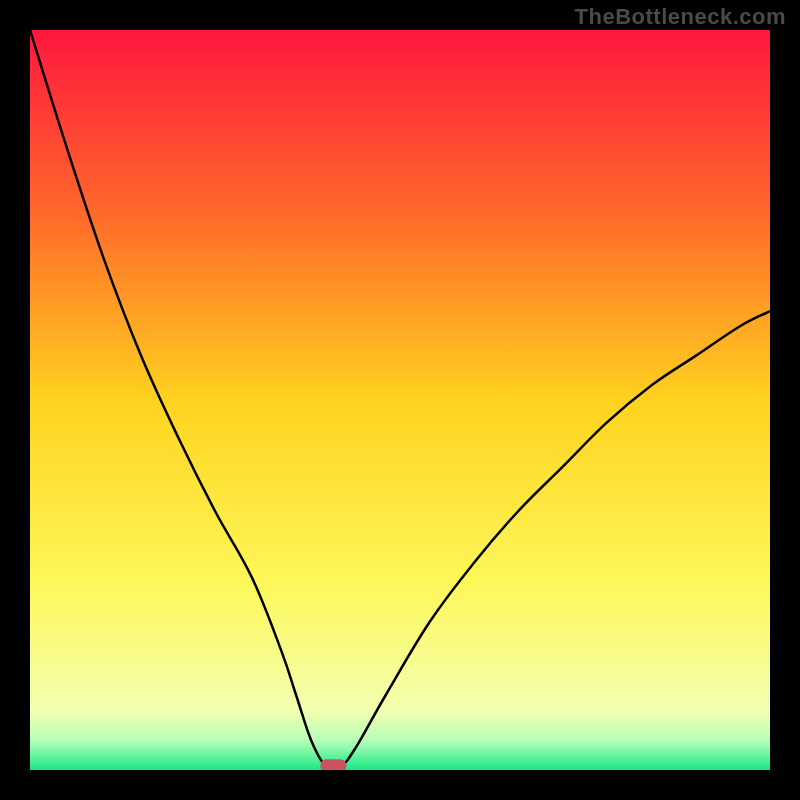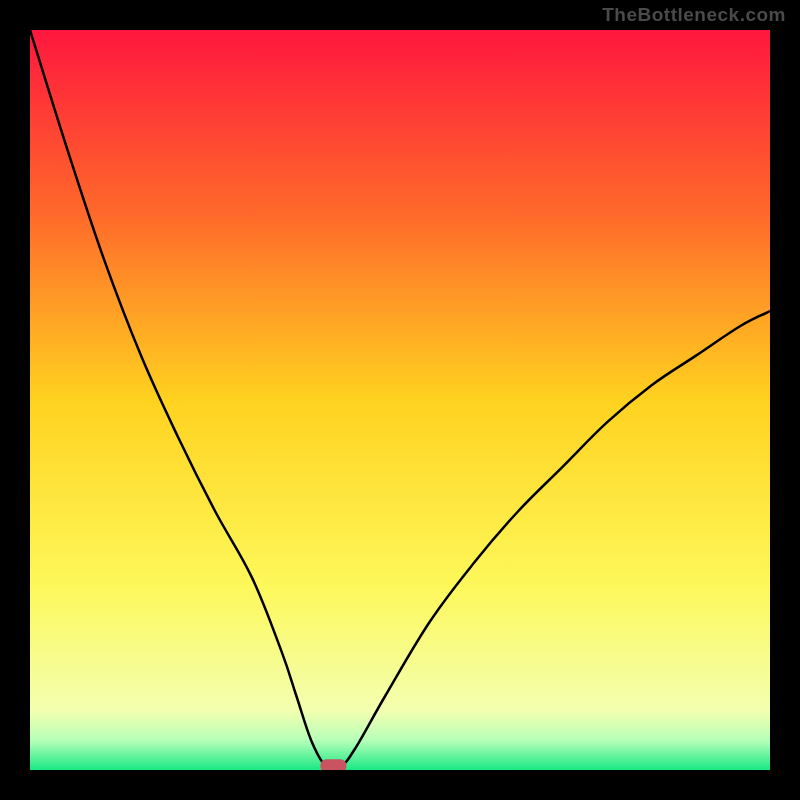--- a/index.html
+++ b/index.html
@@ -15,21 +15,21 @@
     position: relative;
     width: 800px;
     height: 800px;
     background: #000;
   }
   .watermark {
     position: absolute;
     top: 4px;
     right: 14px;
     color: #4a4a4a;
-    font-size: 19px;
+    font-size: 22px;
     font-weight: 600;
     letter-spacing: 0.5px;
     z-index: 4;
   }
   .plot {
     position: absolute;
     left: 30px;
     top: 30px;
     width: 740px;
     height: 740px;

